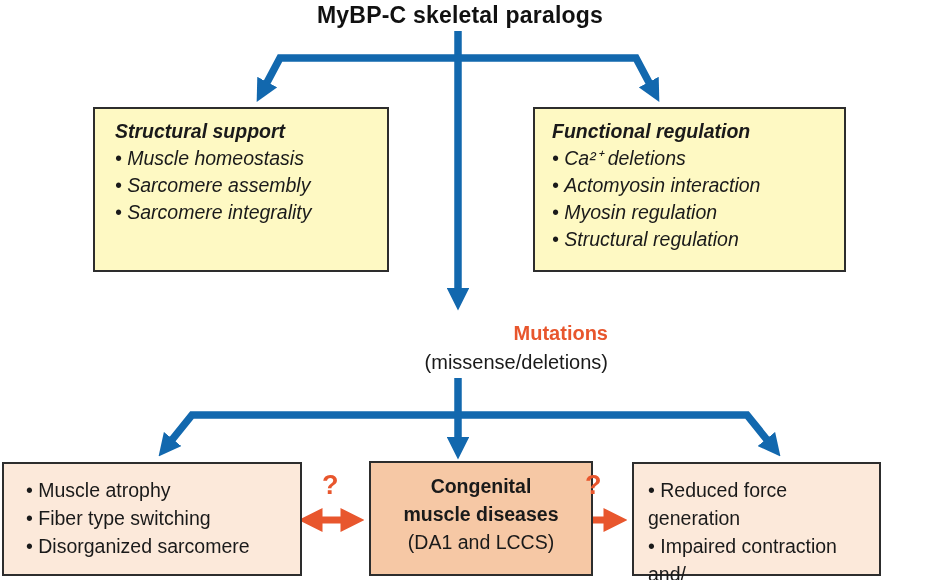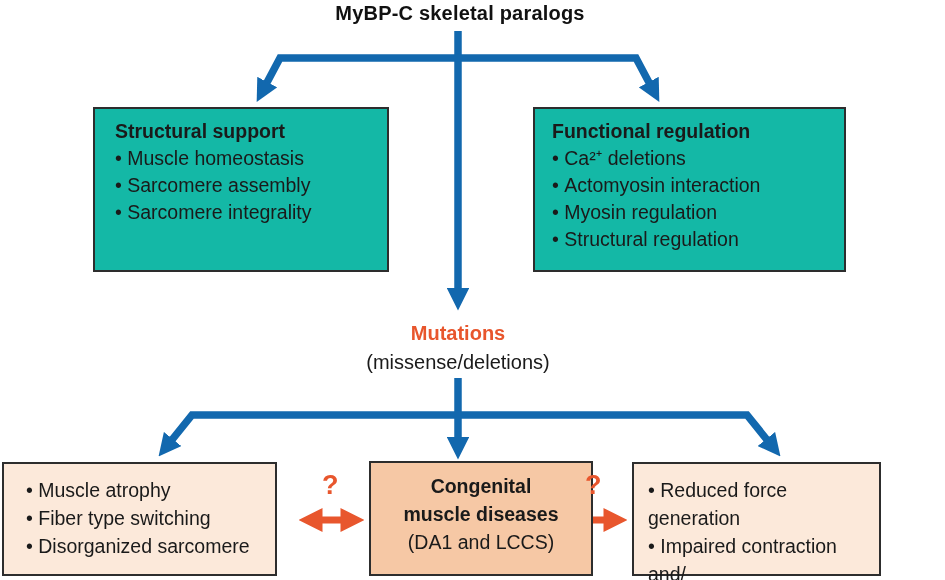--- a/index.html
+++ b/index.html
@@ -3,40 +3,40 @@
 <meta charset="utf-8">
 <style>
   html,body{margin:0;padding:0;background:#ffffff;}
   .canvas{
     position:relative;width:945px;height:580px;background:#ffffff;
     font-family:"Liberation Sans",sans-serif;color:#1a1a1a;overflow:hidden;
   }
   .arrow-layer{position:absolute;left:0;top:0;width:945px;height:580px;}
   .title{
     position:absolute;top:2px;left:220px;width:480px;text-align:center;
-    font-size:20px;font-weight:bold;color:#111111;letter-spacing:0.2px;
+    font-size:23px;font-weight:bold;color:#111111;letter-spacing:0.2px;
   }
   .box{
     position:absolute;box-sizing:border-box;border:2px solid #2d2d2d;
     font-size:19.5px;line-height:27px;
   }
-  .box-blue{background:#14b8a6;}
+  .box-blue{background:#fef9c3;font-style:italic;}
   .box-peach{background:#fce9da;}
   .box-peach-dark{background:#f6c8a5;}
   .box-heading{font-weight:bold;}
   .b-line.bullet::before{content:"\2022\00a0";}
   .b-line.cont{padding-left:15px;}
   .box-top-left{left:93px;top:107px;width:296px;height:165px;padding:9px 4px 0 20px;}
   .box-top-right{left:533px;top:107px;width:313px;height:165px;padding:9px 4px 0 17px;}
-  .box-bottom-left{left:2px;top:462px;width:275px;height:114px;padding:12px 4px 0 22px;line-height:28px;}
+  .box-bottom-left{left:2px;top:462px;width:300px;height:114px;padding:12px 4px 0 22px;line-height:28px;}
   .box-bottom-center{left:369px;top:461px;width:224px;height:115px;padding:9px 2px 0 2px;
     text-align:center;line-height:28px;}
   .box-bottom-right{left:632px;top:462px;width:249px;height:114px;padding:12px 2px 0 14px;line-height:28px;}
   .mutations{
-    position:absolute;left:308px;top:319px;width:300px;text-align:center;
+    position:absolute;left:308px;top:319px;width:300px;text-align:right;
     font-size:20px;line-height:29px;
   }
   .mutations-label{font-weight:bold;color:#e8562d;}
   .mutations-sub{color:#1a1a1a;}
   .qmark{
     position:absolute;color:#e8562d;font-weight:bold;font-size:27px;line-height:27px;
   }
   .qmark-left{left:322px;top:472px;}
   .qmark-right{left:585px;top:472px;}
 </style>

